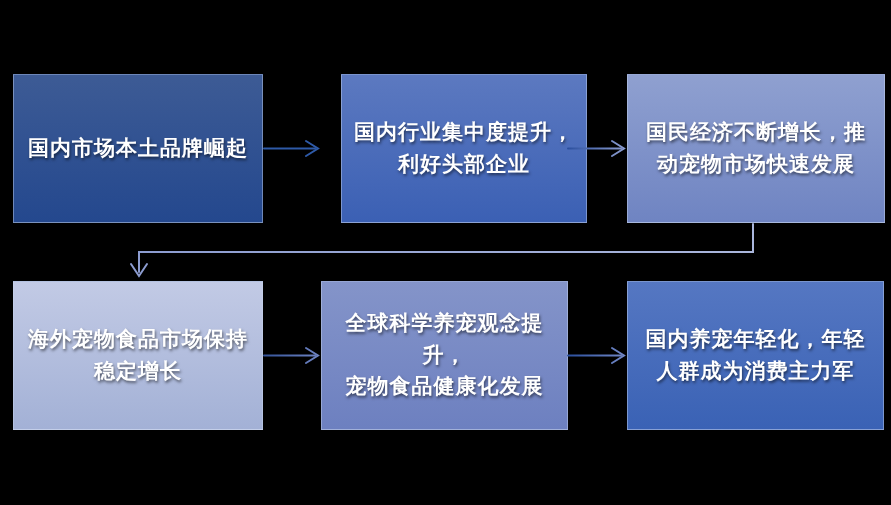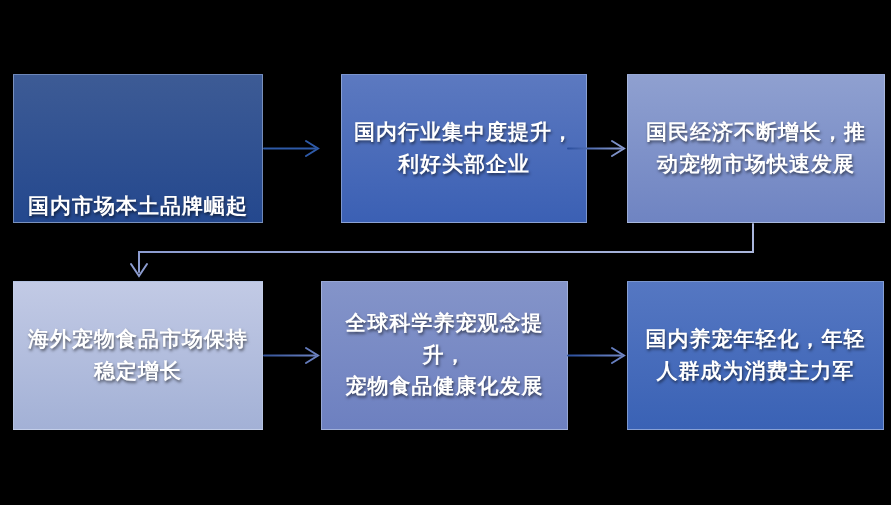--- a/index.html
+++ b/index.html
@@ -52,21 +52,21 @@
     stroke-width: 2;
     stroke-linecap: round;
     stroke-linejoin: miter;
   }
 </style>
 </head>
 <body>
 
 <div class="canvas" style="background: rgb(0, 0, 0); color: rgb(255, 255, 255);">
 
-  <div class="flow-box box-1" style="background: linear-gradient(rgb(61, 91, 149) 0%, rgb(36, 72, 142) 100%); border-color: rgba(200, 212, 238, 0.45); align-items: flex-end;">
+  <div class="flow-box box-1" style="background: linear-gradient(rgb(61, 91, 149) 0%, rgb(36, 72, 142) 100%); border-color: rgba(200, 212, 238, 0.45);">
     <div class="box-label">国内市场本土品牌崛起</div>
   </div>
 
   <div class="flow-box box-2" style="background: linear-gradient(rgb(92, 121, 192) 0%, rgb(59, 96, 180) 100%); border-color: rgba(200, 212, 238, 0.45); margin-left: 20px;">
     <div class="box-label">国内行业集中度提升，
 利好头部企业</div>
   </div>
 
   <div class="flow-box box-3" style="background: linear-gradient(rgb(143, 160, 208) 0%, rgb(111, 132, 194) 100%); border-color: rgba(200, 212, 238, 0.45); text-align: center;">
     <div class="box-label">国民经济不断增长，推

